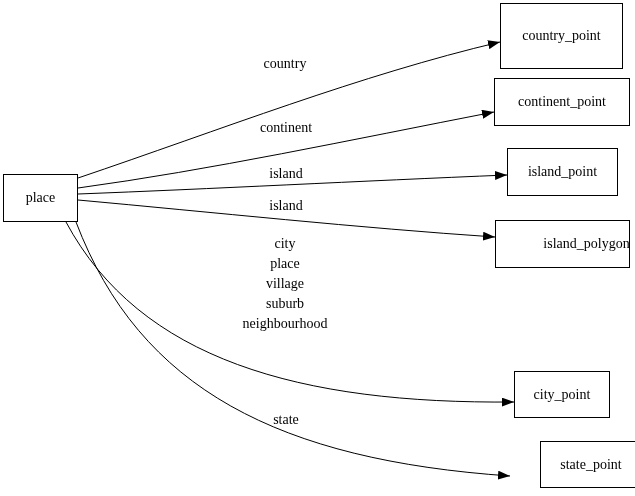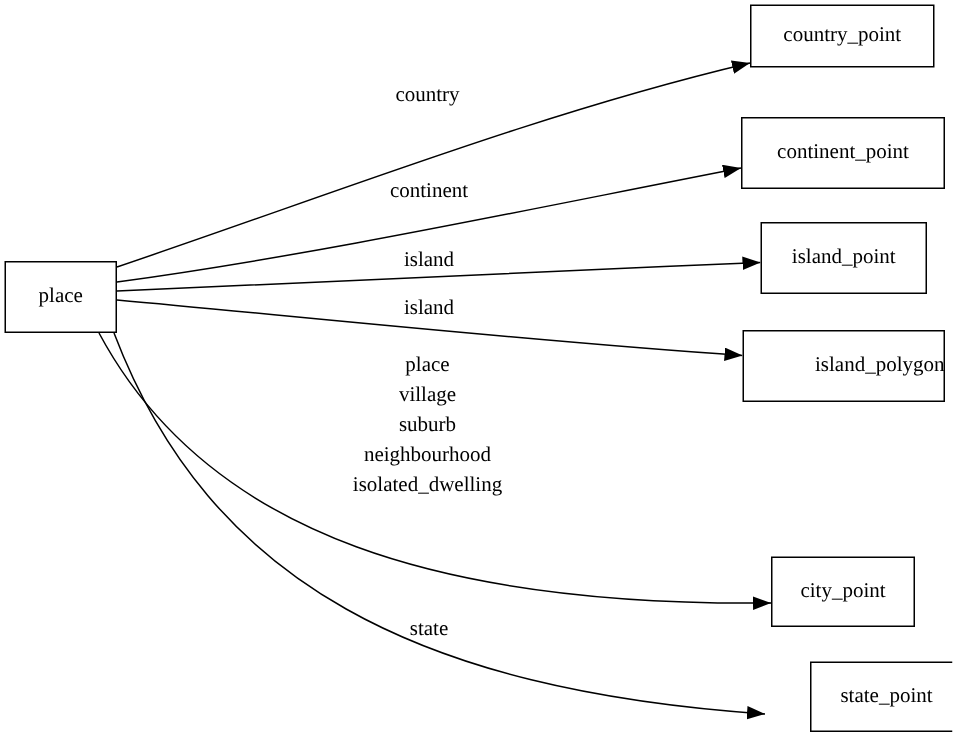--- a/index.html
+++ b/index.html
@@ -63,21 +63,21 @@
     <path class="edge" d="M78,194 C210,189 360,181 507,175" marker-end="url(#arrowhead)"></path>
     <path class="edge" d="M78,200 C210,212 360,228 495,237" marker-end="url(#arrowhead)"></path>
     <path class="edge" d="M66,222 C140,360 300,404 514,402" marker-end="url(#arrowhead)"></path>
     <path class="edge" d="M76,222 C140,390 280,460 510,476" marker-end="url(#arrowhead)"></path>
   </svg>
 
   <div class="node" style="left:3px; top:174px; width:75px; height:48px;justify-content:center;">
     <span>place</span>
   </div>
 
-  <div class="node" style="left:500px; top:3px; width:123px; height:42px;">
+  <div class="node" style="left:500px; top:3px; width:123px; height:66px;">
     <span>country_point</span>
   </div>
 
   <div class="node" style="left:494px; top:78px; width:136px; height:48px;">
     <span>continent_point</span>
   </div>
 
   <div class="node" style="left:507px; top:148px; width:111px; height:48px;">
     <span>island_point</span>
   </div>
@@ -96,22 +96,22 @@
 
   <div class="elabel" style="left:285px; top:54px;">country</div>
 
   <div class="elabel" style="left:286px; top:118px;">continent</div>
 
   <div class="elabel" style="left:286px; top:164px;">island</div>
 
   <div class="elabel" style="left:286px; top:196px;">island</div>
 
   <div class="elabel" style="left:285px; top:234px;">
+    <span class="eline">city</span>
     <span class="eline">place</span>
     <span class="eline">village</span>
     <span class="eline">suburb</span>
     <span class="eline">neighbourhood</span>
-    <span class="eline">isolated_dwelling</span>
   </div>
 
   <div class="elabel" style="left:286px; top:410px;">state</div>
 
 </div>
 
 </body></html>

